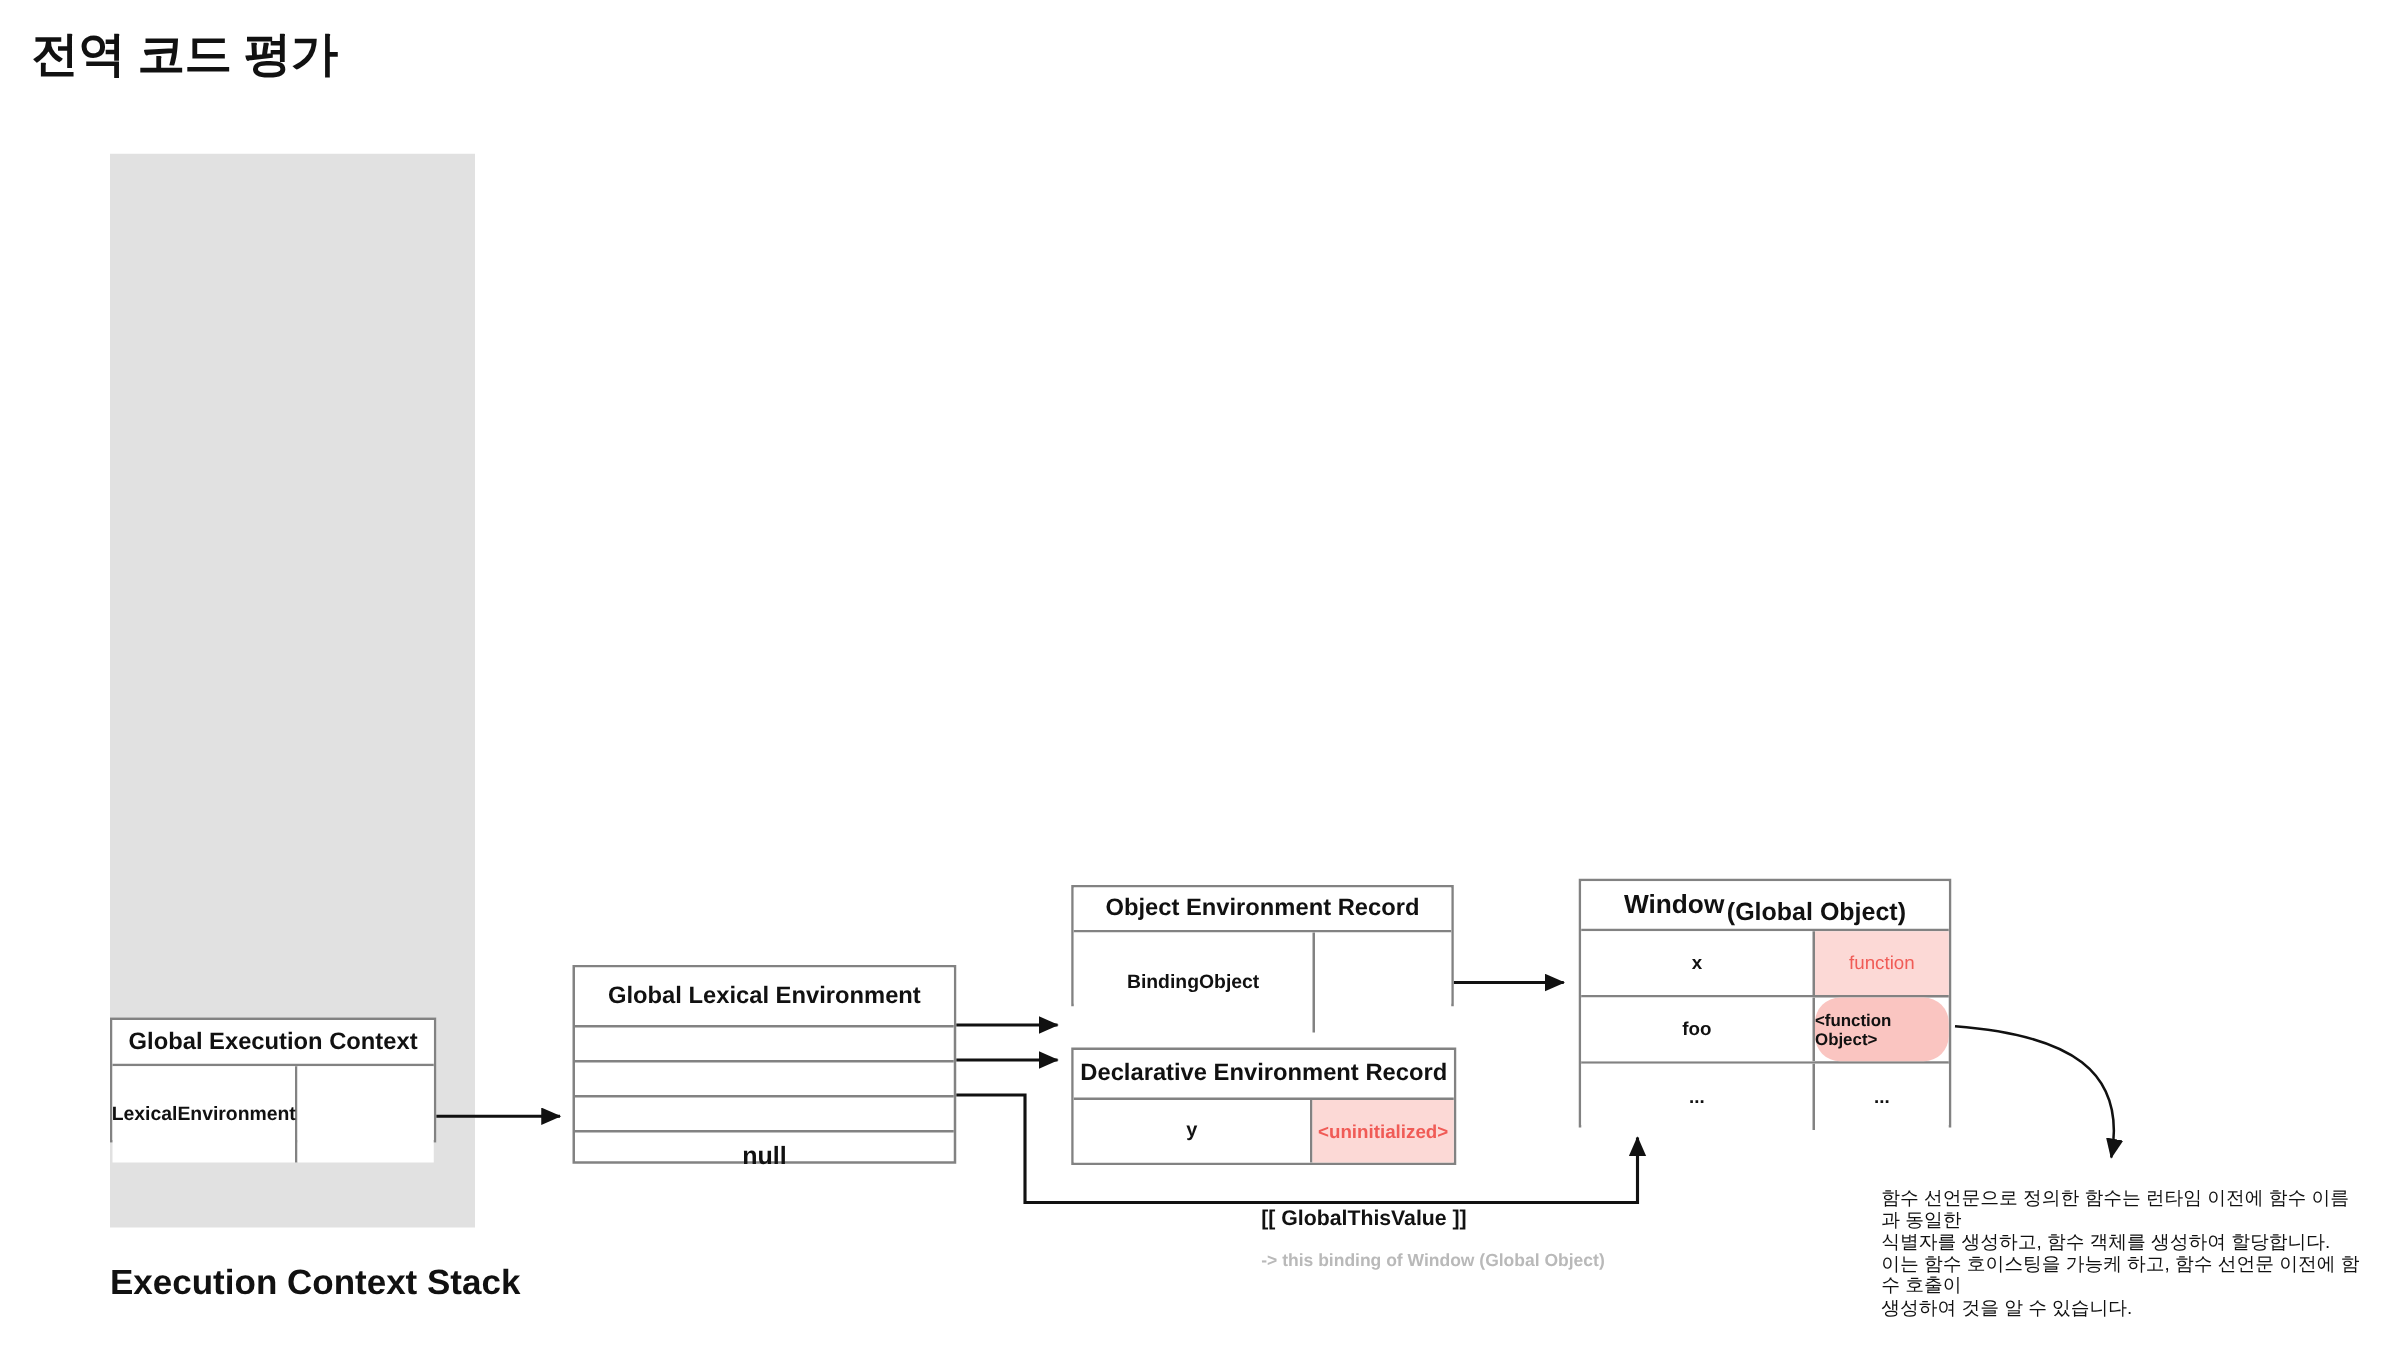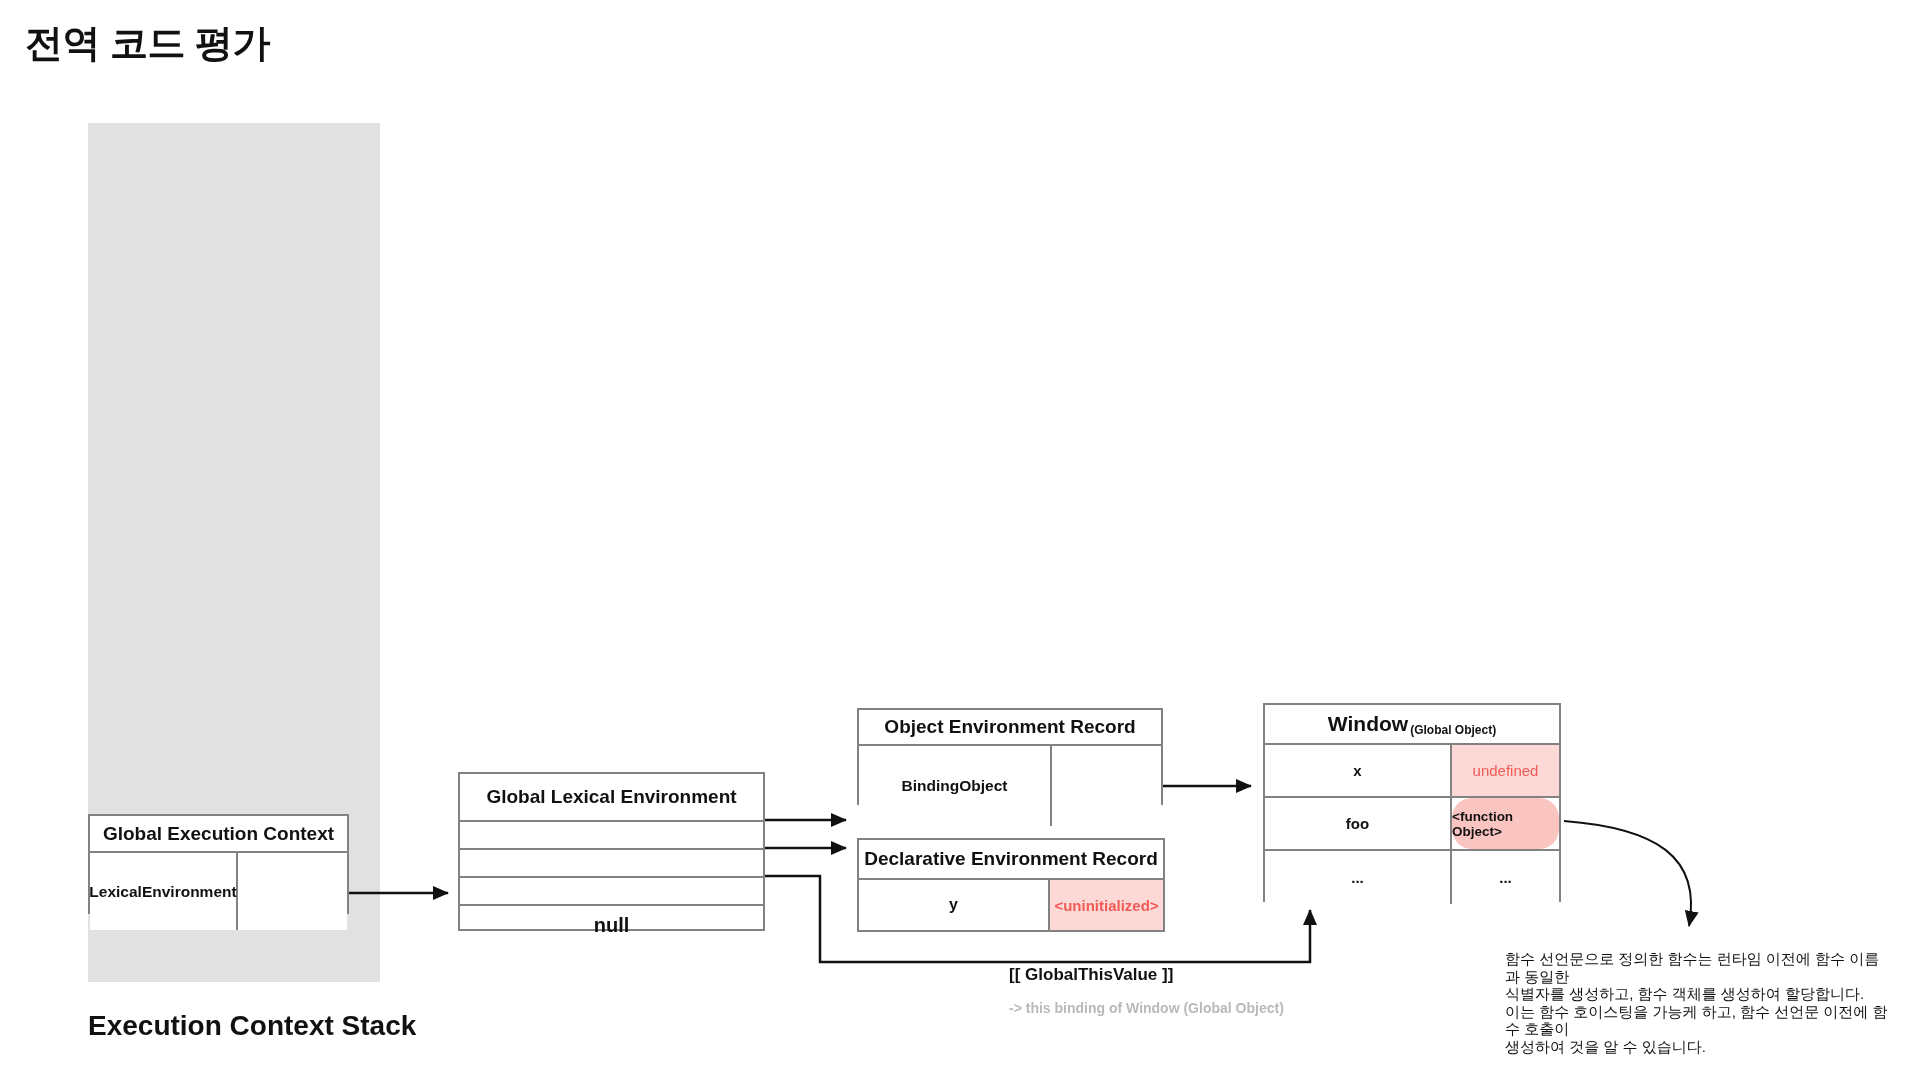--- a/index.html
+++ b/index.html
@@ -48,21 +48,21 @@
   
   #der { left:857px; top:838px; width:308px; height:94px; }
   #der .hdr { height:40px; }
   #der .body { display:flex; height:50px; }
   #der .lbl { width:191px; border-right:2px solid #828282; font-size:16px; }
   #der .val { flex:1; background:#fcd9d6; color:#f05b56; font-size:15px; }
 
   
   #win { left:1263px; top:703px; width:298px; height:199px; }
   #win .hdr { height:40px; }
-  #win .hdr .sub { font-size:12px;margin-top:12px; }
+  #win .hdr .sub { font-size:20px;margin-top:12px; }
   #win .row { display:flex; height:53px; border-bottom:2px solid #828282; }
   #win .row:last-child { border-bottom:none; }
   #win .k { width:187px; border-right:2px solid #828282; }
   #win .v { flex:1; }
   #win .v-undef { background:#fcd9d6; color:#f05b56; font-weight:500; }
   #win .v-func  { background:#fac5c1; color:#111; font-size:13.5px;border-radius:20px; }
 
   
   #gtv { position:absolute; left:1009px; top:965px; }
   #gtv .main { font-size:17px; font-weight:bold; color:#111; }
@@ -140,21 +140,21 @@
     </div>
   </div>
 
   <div class="tbl" id="win">
     <div class="hdr">
       <span style="font-size:21px;">Window</span>
       <span class="sub">(Global Object)</span>
     </div>
     <div class="row">
       <div class="cell k">x</div>
-      <div class="cell v v-undef">undefined</div>
+      <div class="cell v v-undef">function</div>
     </div>
     <div class="row">
       <div class="cell k">foo</div>
       <div class="cell v v-func">&lt;function Object&gt;</div>
     </div>
     <div class="row">
       <div class="cell k">...</div>
       <div class="cell v">...</div>
     </div>
   </div>

